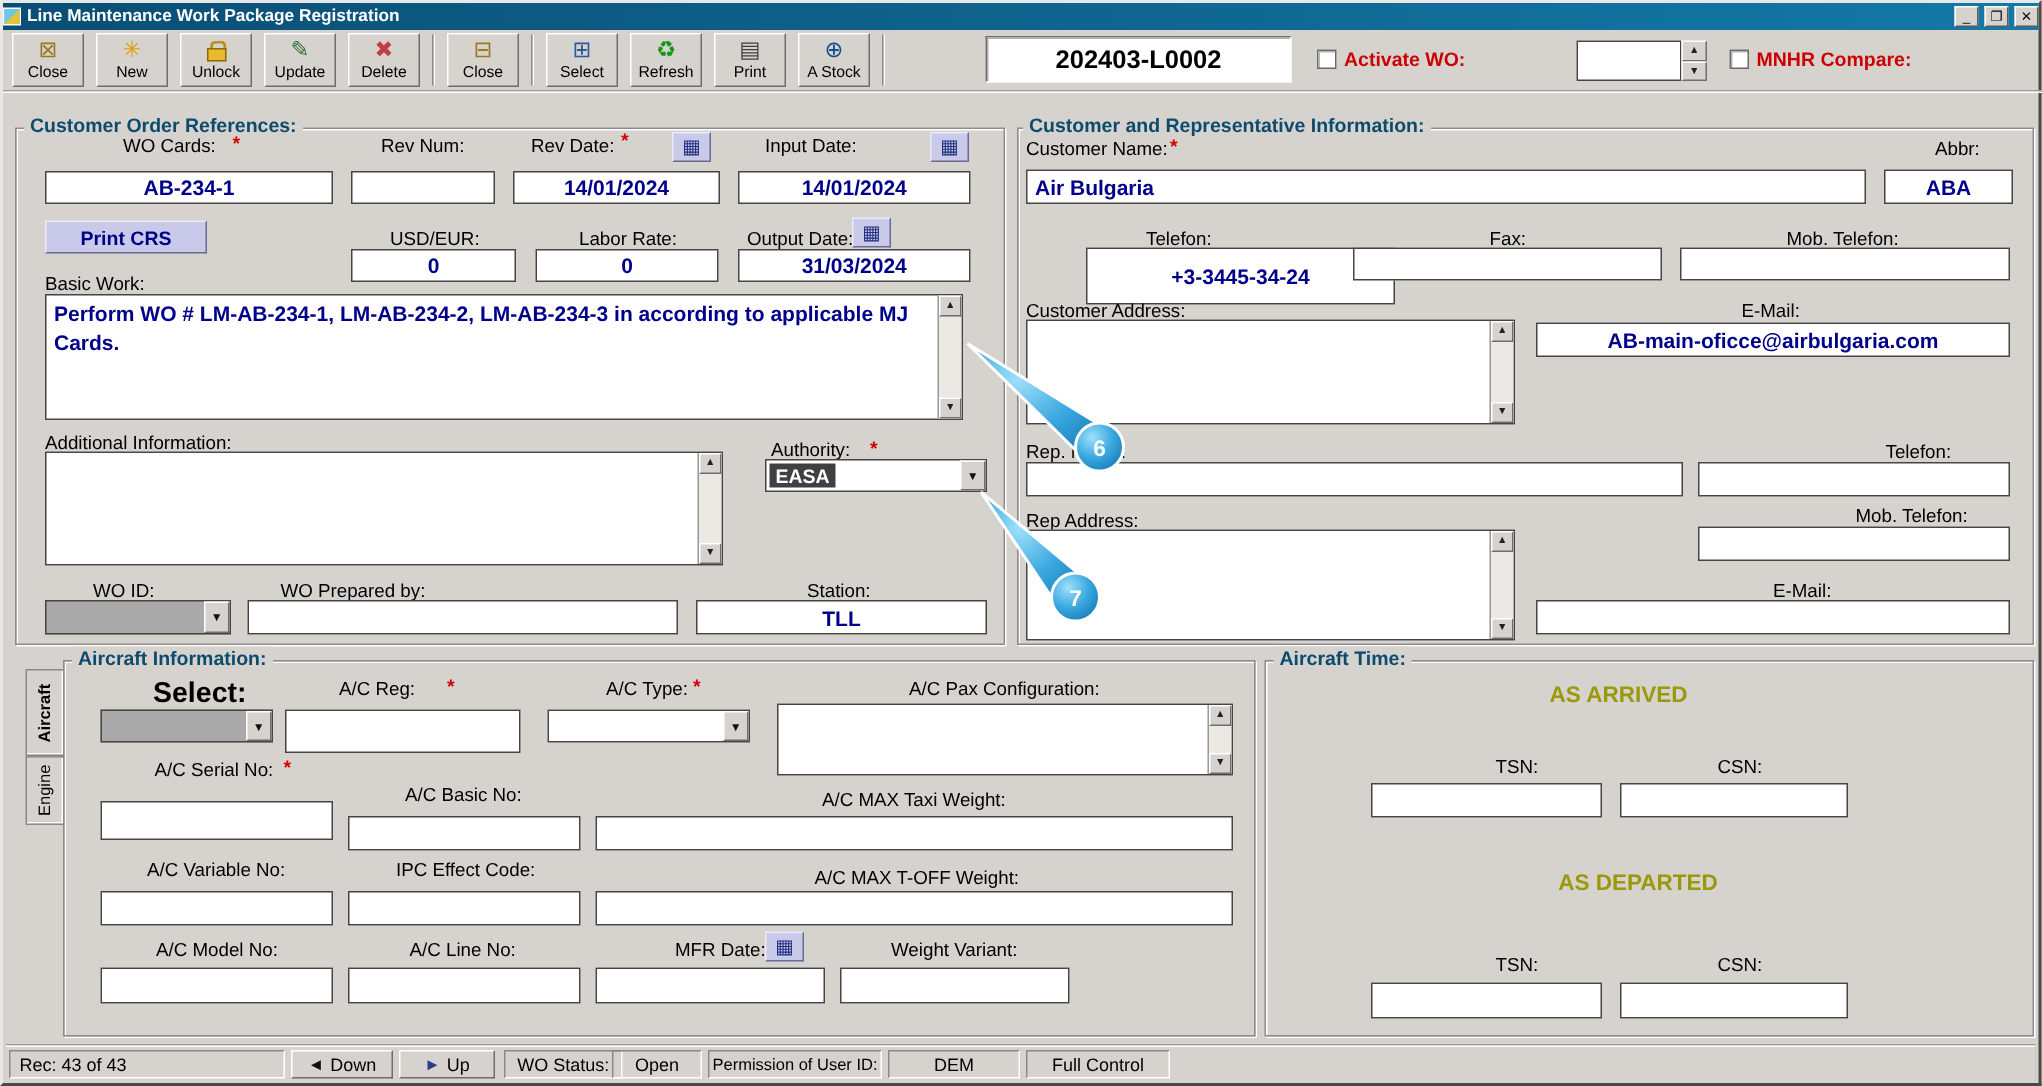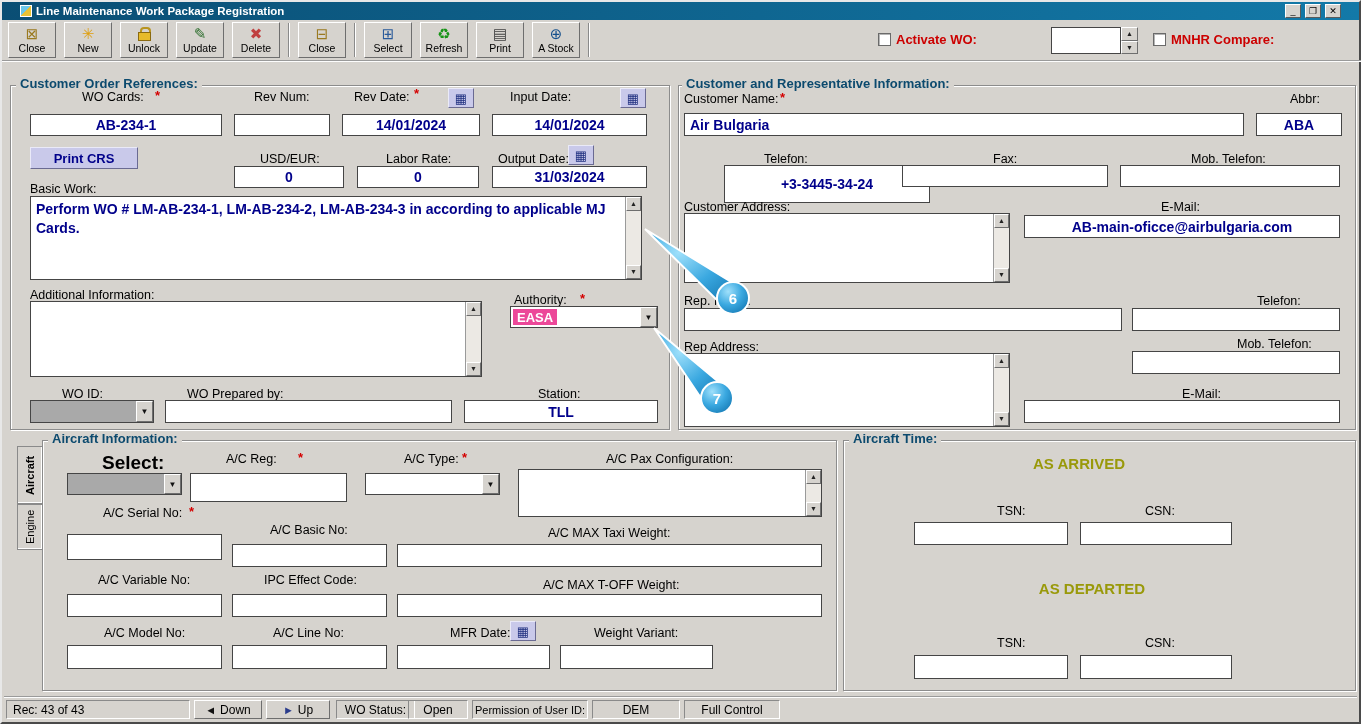--- a/index.html
+++ b/index.html
@@ -1,20 +1,20 @@
 <!DOCTYPE html>
 <html><head>
 <meta charset="utf-8">
 <style>
   *{box-sizing:border-box;margin:0;padding:0}
   html,body{width:1361px;height:724px;overflow:hidden}
   body{font-family:"Liberation Sans","DejaVu Sans",sans-serif;background:#d6d3ce}
   .win{position:absolute;inset:0;background:#d6d3ce;border:2px solid;border-color:#e8e8e8 #4a4a4a #4a4a4a #e8e8e8}
   
-  .titlebar{position:absolute;left:0;top:0;right:0;height:18px;background:linear-gradient(90deg,#0a4e74,#1379a8);color:#fff;display:flex;align-items:center;gap:4px;padding:0 18px;z-index:5}
+  .titlebar{position:absolute;left:0;top:0;right:0;height:18px;background:linear-gradient(90deg,#0a4e74,#1379a8);color:#fff;display:flex;align-items:center;gap:4px;padding:0 0;z-index:5}
   .app-ico{width:12px;height:12px;background:linear-gradient(135deg,#6cc7ea 50%,#e8c235 50%);border:1px solid #fff;flex:0 0 auto}
   .title-text{font-size:11.5px;font-weight:bold;flex:1;white-space:nowrap}
   .wbtn{width:16px;height:14px;background:#d6d3ce;border:1px solid;border-color:#fff #5a5a5a #5a5a5a #fff;font-size:9px;line-height:1;display:flex;align-items:center;justify-content:center;color:#000;padding:0;font-family:inherit}
   
   .toolbar{position:absolute;left:0;top:18px;width:650px;height:40px;display:flex;align-items:center;padding-left:6px}
   .toolbar-edge{position:absolute;left:0;top:58px;width:1361px;border-top:1px solid #9a9a9a;border-bottom:1px solid #fdfdfd}
   .tbtn{width:48px;height:36px;margin-right:8px;background:#d6d3ce;border:1px solid;border-color:#fff #6e6e6e #6e6e6e #fff;display:flex;flex-direction:column;align-items:center;justify-content:center;padding:1px;font-family:inherit}
   .ticon{font-size:15px;line-height:16px;height:16px}
   .tlabel{font-size:10.5px;line-height:12px;color:#000;white-space:nowrap}
   .tsep{height:34px;border-left:1px solid #8a8a8a;border-right:1px solid #fff;margin-right:8px}
@@ -36,21 +36,21 @@
   .fld.left{justify-content:flex-start;padding-left:5px}
   .val{color:#00008b;font-weight:bold;font-size:14px;white-space:nowrap}
   .area{position:absolute;background:#fff;border:1px solid #454545;overflow:hidden;z-index:2}
   .area-text{position:absolute;left:5px;top:3px;color:#00008b;font-weight:bold;font-size:14px;line-height:19px}
   .vscroll{position:absolute;top:0;right:0;bottom:0;width:16px;background:#ece9e4;border-left:1px solid #9a9a9a}
   .sbtn{position:absolute;left:0;width:15px;height:14px;background:#d6d3ce;border:1px solid;border-color:#fff #6e6e6e #6e6e6e #fff;font-size:7px;line-height:12px;text-align:center;color:#222;padding:0;font-family:inherit}
   .sbtn.up{top:0}.sbtn.dn{bottom:0}
   .combo{position:absolute;background:#fff;border:1px solid #454545;z-index:2}
   .combo.gray{background:#a9a9a9}
   .ddb{position:absolute;right:0;top:0;bottom:0;width:17px;background:#d6d3ce;border:1px solid;border-color:#fff #6e6e6e #6e6e6e #fff;font-size:8px;display:flex;align-items:center;justify-content:center;padding:0;color:#111;font-family:inherit}
-  .sel-hl{position:absolute;left:2px;top:2px;bottom:2px;background:#ec4899;color:#fff;font-weight:bold;font-size:13px;display:flex;align-items:center;padding:0 4px}
+  .sel-hl{position:absolute;left:2px;top:2px;bottom:2px;background:#404040;color:#fff;font-weight:bold;font-size:13px;display:flex;align-items:center;padding:0 4px}
   .btn-lav{position:absolute;background:#c9c9ea;border:1px solid;border-color:#eaeaf8 #6a6a92 #6a6a92 #eaeaf8;display:flex;align-items:center;justify-content:center;font-weight:bold;font-size:13px;color:#00008b;padding:0;z-index:2;font-family:inherit}
   .cal{position:absolute;width:26px;height:20px;background:#c9c9ea;border:1px solid;border-color:#eaeaf8 #6a6a92 #6a6a92 #eaeaf8;display:flex;align-items:center;justify-content:center;font-size:13px;color:#203080;padding:0;z-index:2;font-family:inherit}
   .vtab{position:absolute;width:26px;background:#d6d3ce;border:1px solid #8a8a8a;box-shadow:inset 1px 1px 0 #fff;display:flex;align-items:center;justify-content:center;writing-mode:vertical-rl;transform:rotate(180deg);font-size:11px;color:#000;z-index:2}
   .blue-link{position:absolute;color:#000000;font-weight:bold;font-size:19px;z-index:2}
   .olive{position:absolute;color:#99990a;font-weight:bold;font-size:15px;text-align:center;z-index:2;white-space:nowrap}
   
   .statusbar{position:absolute;left:2px;right:2px;bottom:2px;height:23px;background:#d6d3ce;border-top:1px solid #fdfdfd;box-shadow:0 -1px 0 #9a9a9a}
   .sbp{position:absolute;top:2px;height:19px;border:1px solid;border-color:#8a8a8a #fff #fff #8a8a8a;font-size:12px;display:flex;align-items:center;padding:0 6px;color:#000;white-space:nowrap}
   .sbp.center{justify-content:center}
   .sbtn2{position:absolute;top:2px;height:19px;background:#d6d3ce;border:1px solid;border-color:#fff #6e6e6e #6e6e6e #fff;font-size:12px;display:flex;align-items:center;justify-content:center;gap:4px;padding:0 4px;font-family:inherit;color:#000}
@@ -117,20 +117,21 @@
       <span class="tlabel">Print</span>
     </button>
     <button class="tbtn">
       <span class="ticon" style="color:#15508c">⊕</span>
       <span class="tlabel">A Stock</span>
     </button>
     <span class="tsep"></span>
   </div>
   <div class="toolbar-edge"></div>
 
+  <div class="wo-display">202403-L0002</div>
   <span class="cb" style="left:876px;top:31px"></span>
   <span class="red-lbl" style="left:894px;top:30px">Activate WO:</span>
   <div class="fld" style="left:1049px;top:25px;width:70px;height:27px;z-index:3">
       <span class="val"></span>
     </div>
   <span class="spin">
     <button>▲</button>
     <button>▼</button>
   </span>
   <span class="cb" style="left:1151px;top:31px"></span>

